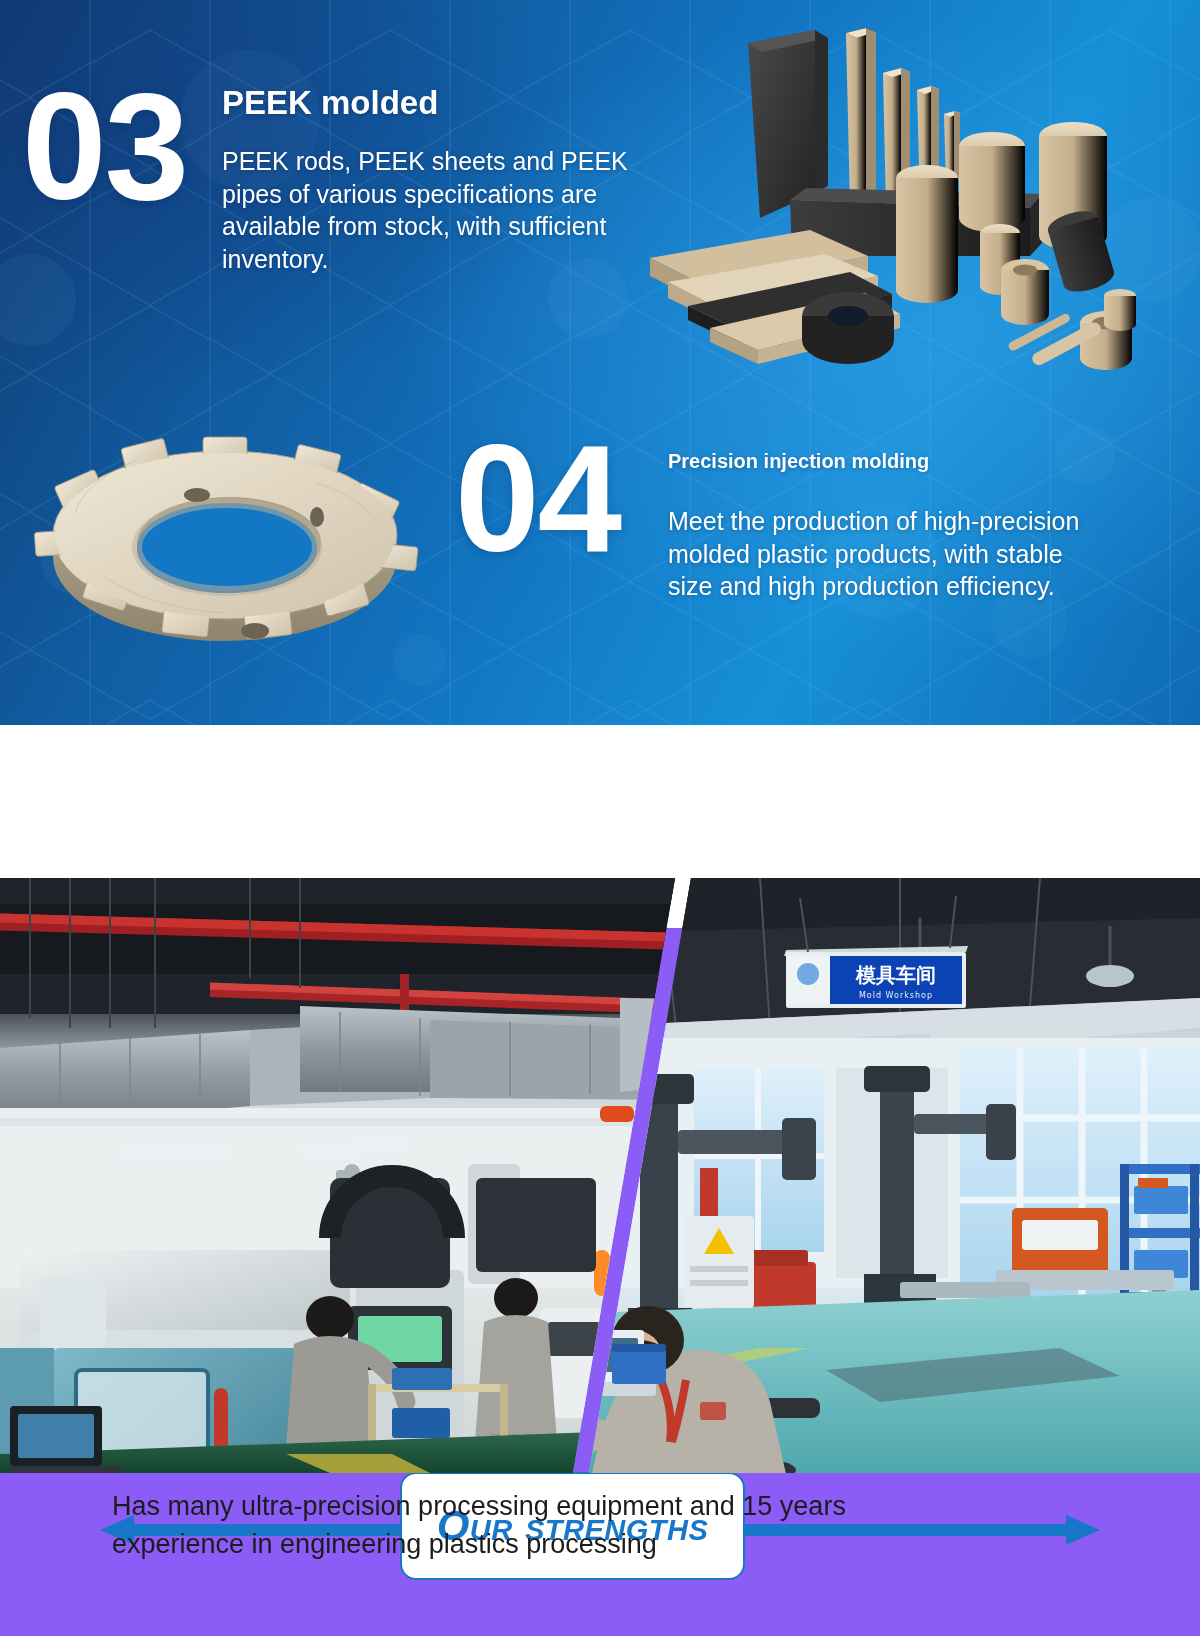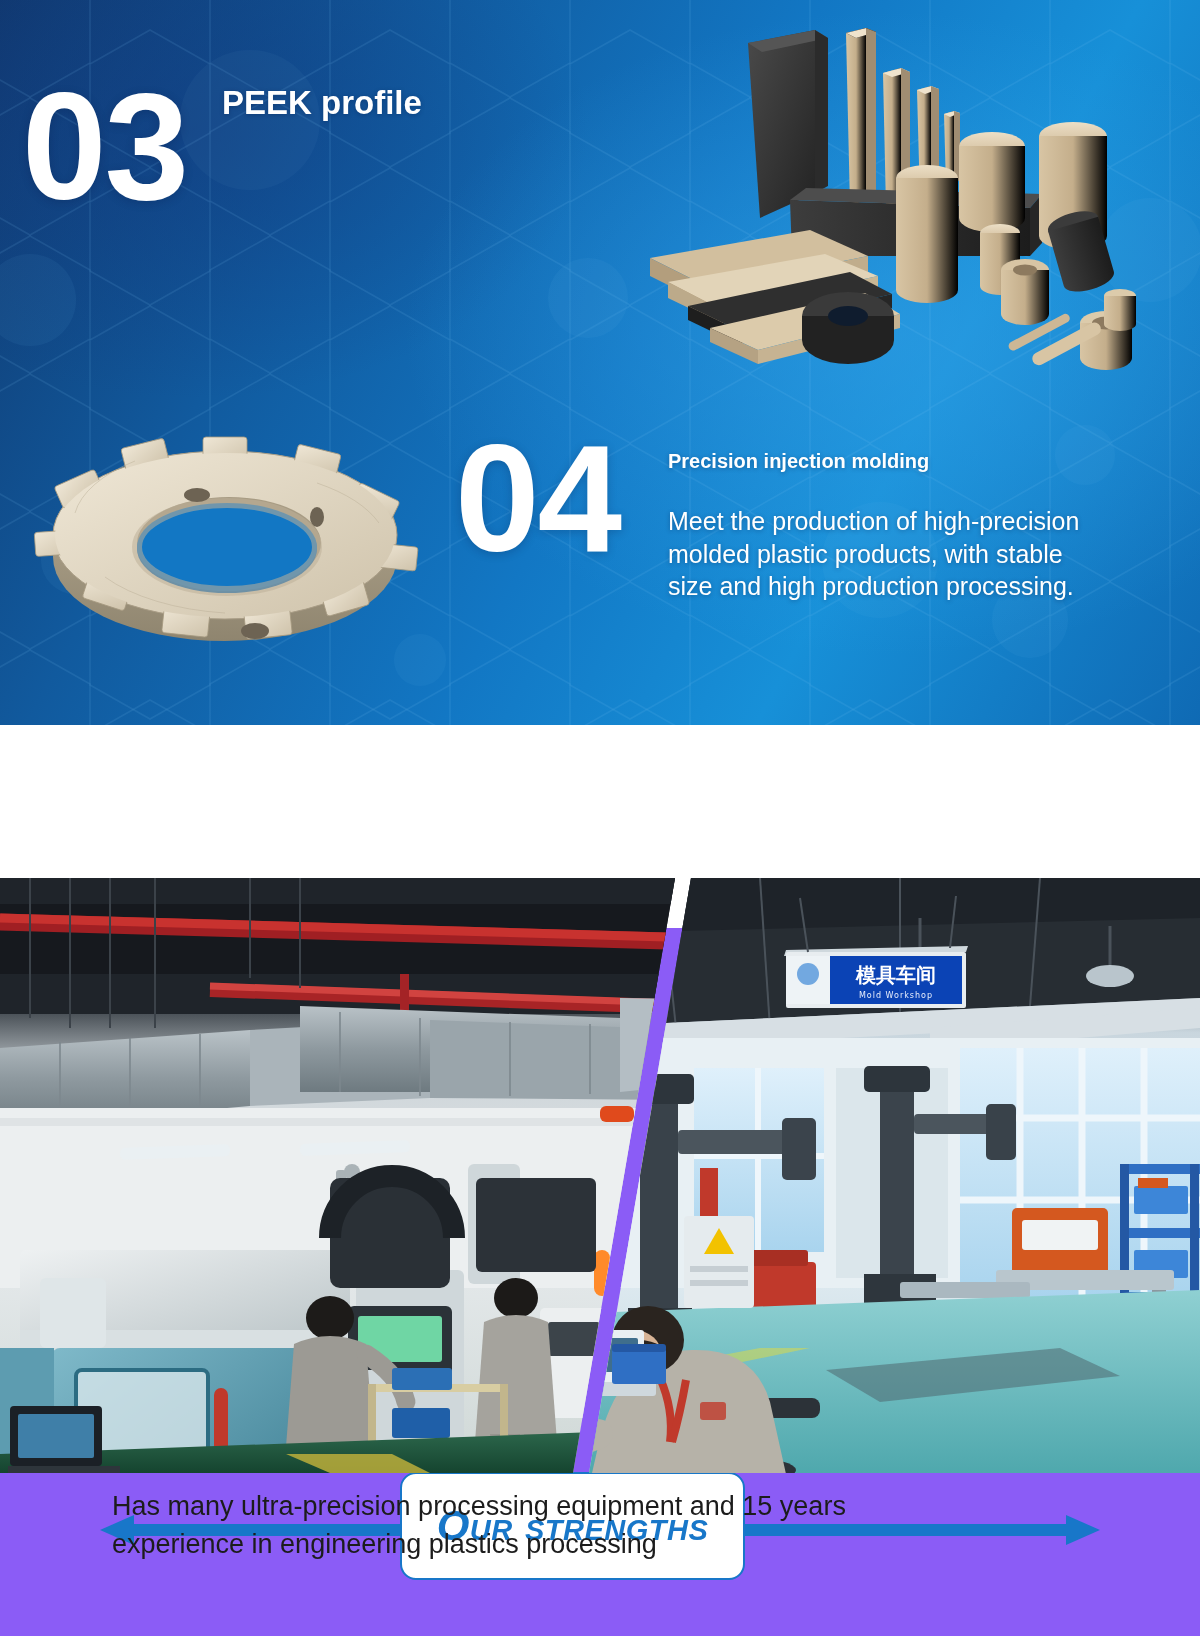--- a/index.html
+++ b/index.html
@@ -355,25 +355,26 @@
           <g stroke="#b9ad95" stroke-width=".9" opacity=".5" fill="none">
             <path d="M-150,-22 a170,82 0 0 1 60,-52"></path>
             <path d="M-120,42 a170,82 0 0 0 120,36"></path>
             <path d="M92,-52 a170,82 0 0 1 62,40"></path>
           </g>
         </g>
       </svg>
     </div>
 
     <div class="num n03">03</div>
-    <div class="blk-title t03">PEEK profile</div>
+    <div class="blk-title t03">PEEK molded</div>
+    <div class="blk-body b03">PEEK rods, PEEK sheets and PEEK pipes of various specifications are available from stock, with sufficient inventory.</div>
 
     <div class="num n04">04</div>
     <div class="blk-title t04">Precision injection molding</div>
-    <div class="blk-body b04">Meet the production of high-precision molded plastic products, with stable size and high production processing.</div>
+    <div class="blk-body b04">Meet the production of high-precision molded plastic products, with stable size and high production efficiency.</div>
   </section>
 
   <section class="band">
     <svg class="arrowline" viewBox="0 0 1000 30">
       <g fill="#1877c9">
         <polygon points="0,15 34,0 34,30"></polygon>
         <rect x="30" y="9" width="470" height="12"></rect>
         <rect x="500" y="9" width="470" height="12"></rect>
         <polygon points="1000,15 966,0 966,30"></polygon>
       </g>

